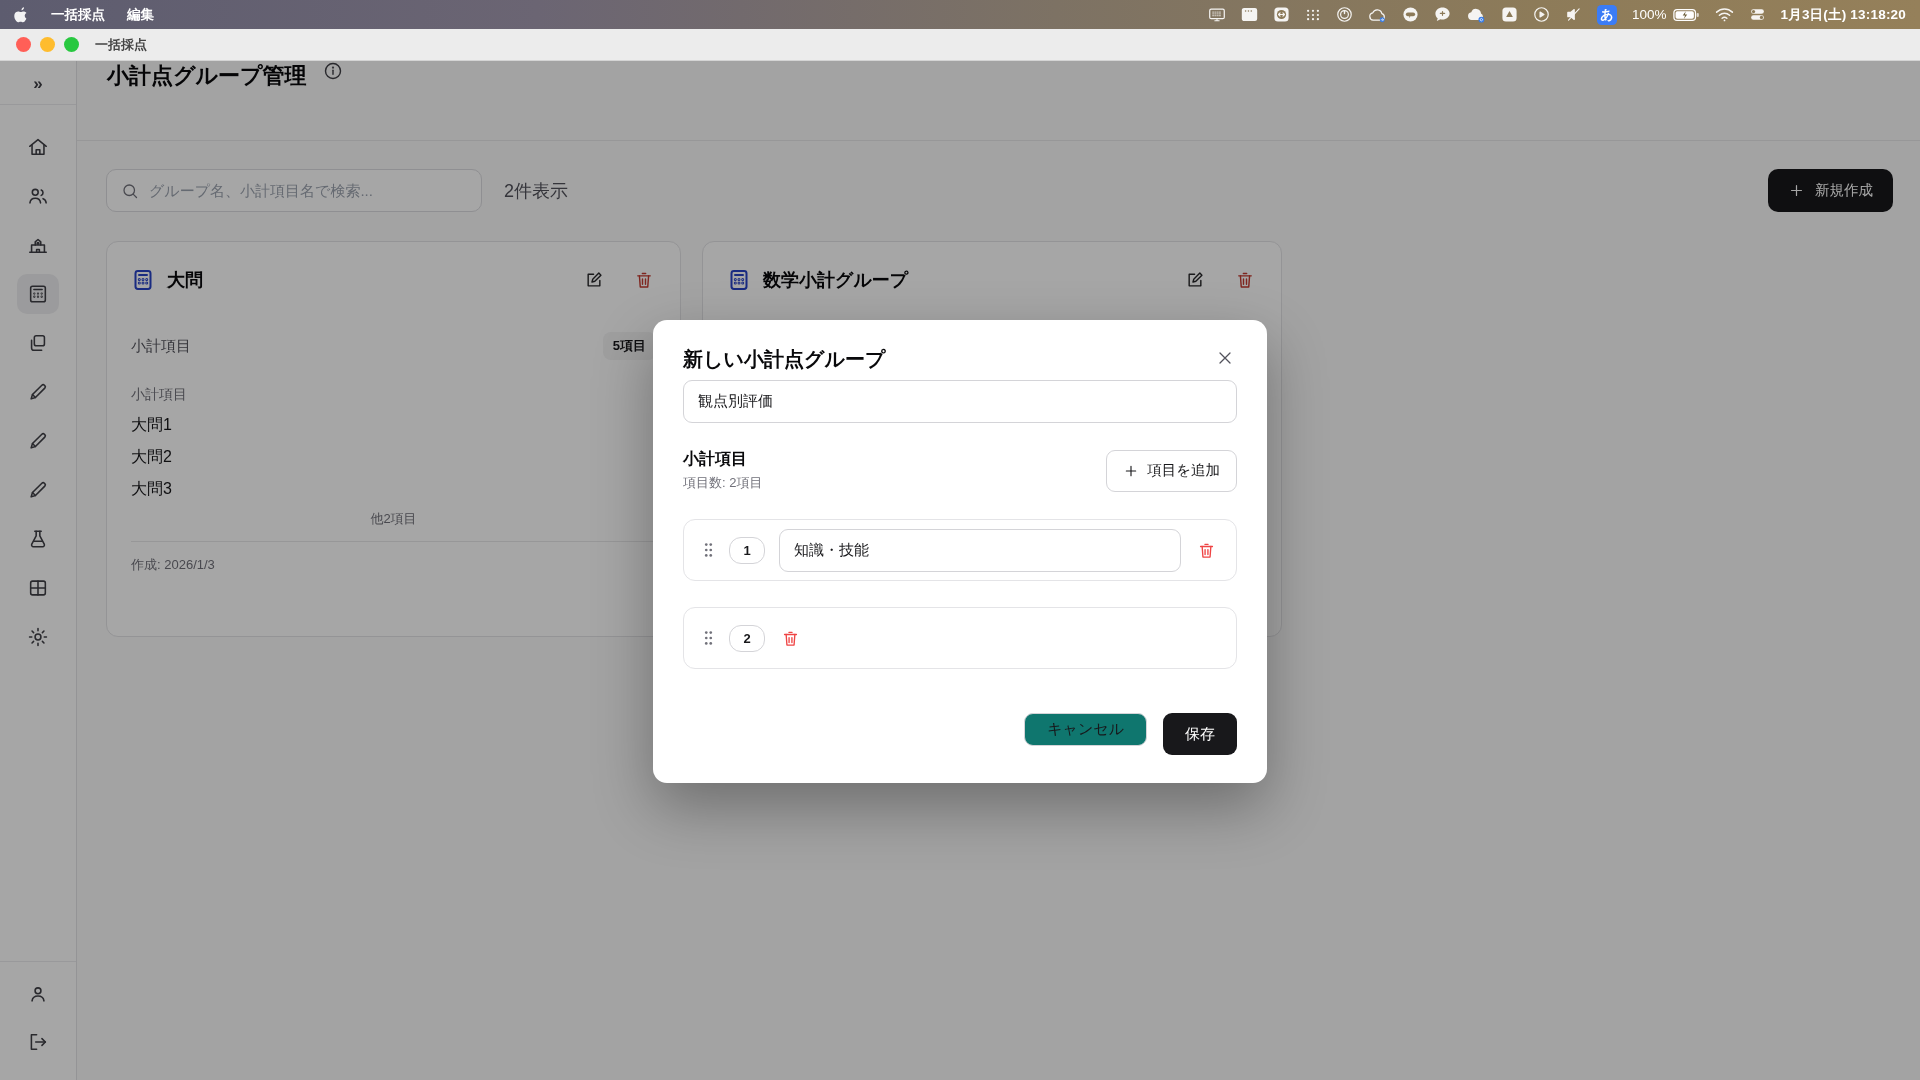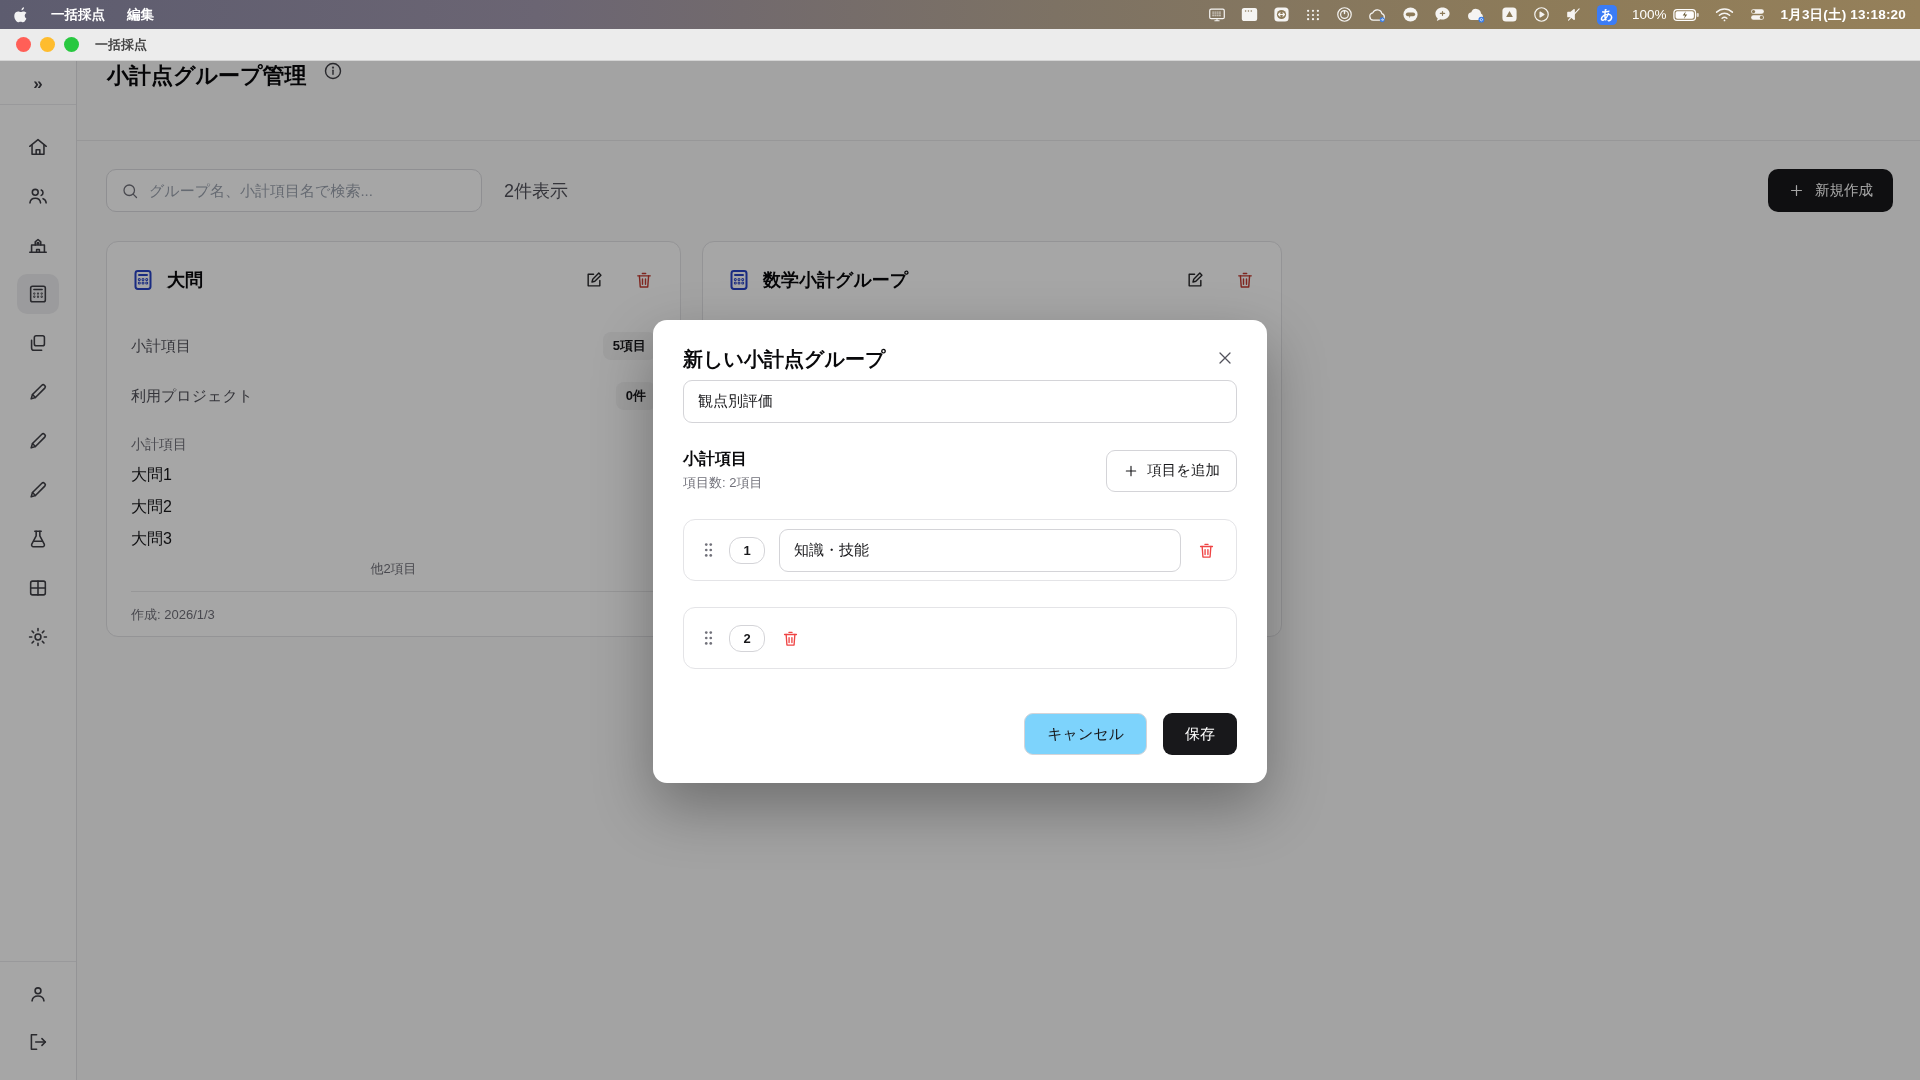--- a/index.html
+++ b/index.html
@@ -94,21 +94,21 @@
     gap:14px; padding:0 18px; }
   .item-row.firstrow { margin-top:27px; }
   .drag-handle { color:#71717a; display:flex; cursor:grab; }
   .num-badge { width:36px; height:27px; border:1px solid #d4d4d8; border-radius:12px; display:flex; align-items:center;
     justify-content:center; font-size:13px; font-weight:600; color:#18181b; flex-shrink:0; }
   .row-input { flex:1; height:43px; border:1px solid #d4d4d8; border-radius:9px; padding:0 14px; font-size:15px;
     color:#18181b; font-family:inherit; outline:none; }
   .row-input.focused { border:2px solid #98989f; box-shadow:0 0 0 2px #d7d7db; }
   .row-del { background:none; border:none; color:#ef4444; cursor:pointer; display:flex; padding:2px; }
   .modal-footer { margin-top:44px; display:flex; justify-content:flex-end; gap:16px; }
-  .btn-cancel { height:42px; padding:0 22px; background:#7dd3fc; border:1px solid #d4d4d8; border-radius:9px;
+  .btn-cancel { height:33px; padding:0 22px; background:#0f766e; border:1px solid #d4d4d8; border-radius:9px;
     font-size:15px; color:#18181b; font-family:inherit; cursor:pointer; }
   .btn-save { height:42px; padding:0 22px; background:#18181b; border:none; border-radius:9px; font-size:15px;
     color:#fff; font-family:inherit; cursor:pointer; }
 </style>
 </head>
 <body>
 
 <div class="menubar">
   <div class="mb-left">
     <span class="mb-ic">
@@ -408,24 +408,20 @@
                     <path d="M4.5 7h15M10 4.2h4"></path>
                     <path d="M6.5 7l1 13.3h9l1-13.3"></path>
                     <path d="M10.2 10.8v6.2M13.8 10.8v6.2"></path>
                   </svg>
               </button>
             </div>
             <div class="stat-row first">
               <span class="stat-label">小計項目</span>
               <span class="badge">5項目</span>
             </div>
-            <div class="stat-row">
-              <span class="stat-label">利用プロジェクト</span>
-              <span class="badge">0件</span>
-            </div>
             <div class="items-label">小計項目</div>
             <div class="item-line">大問1</div>
             <div class="item-line">大問2</div>
             <div class="item-line">大問3</div>
             <div class="more-line">他2項目</div>
             <div class="card-divider"></div>
             <div class="created-line">作成: 2026/1/3</div>
           </section>
 
           <section class="card c2">

